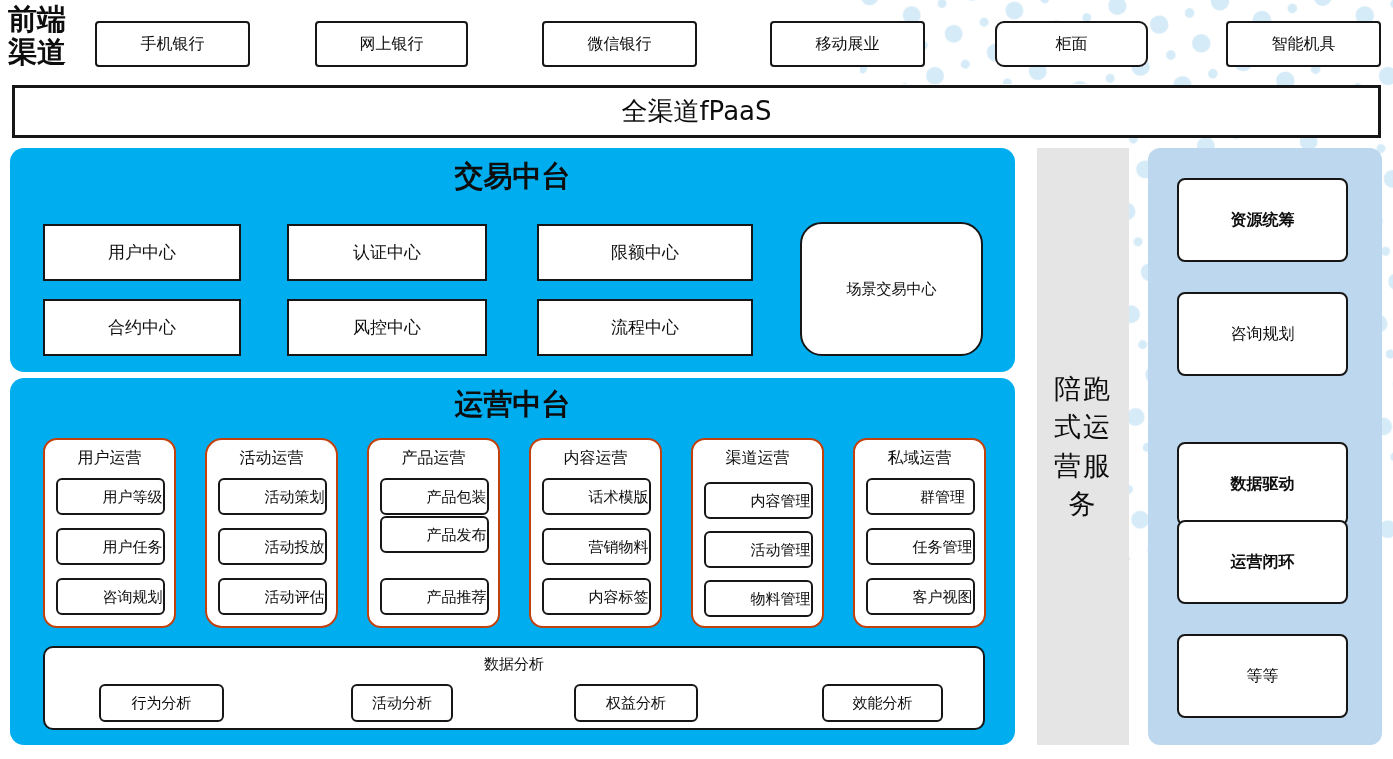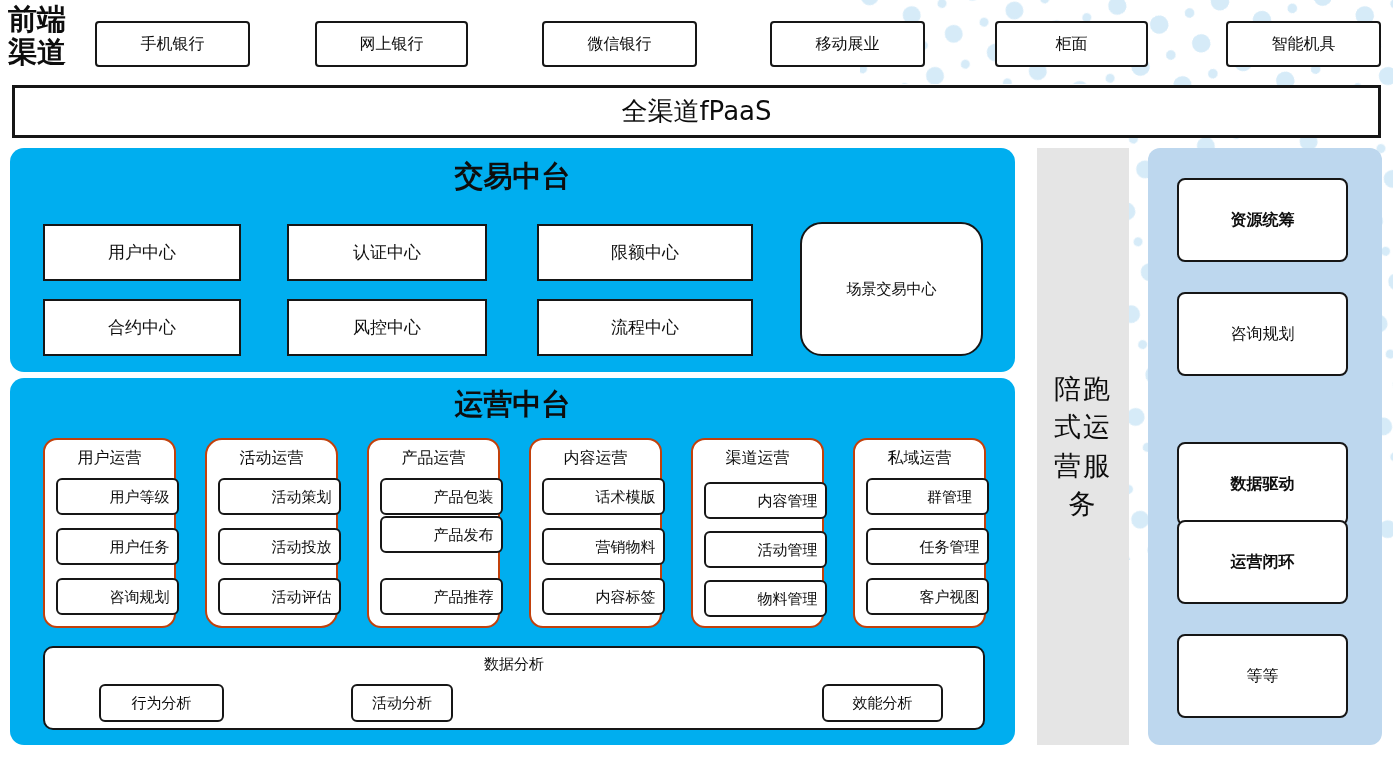--- a/index.html
+++ b/index.html
@@ -18,21 +18,21 @@
          font-size:26px;box-sizing:border-box;}
   
   .panel-blue{position:absolute;background:#00AEEF;border-radius:14px;}
   .panel-title{position:absolute;left:0;width:100%;text-align:center;
                font-family:"DejaVu Serif","Liberation Serif",serif;font-weight:bold;font-size:29px;}
   .center-box{font-size:17px;border-radius:0;}
   .scene-box{border-radius:22px;font-size:15px;}
   
   .op-card{position:absolute;background:#fff;border:2px solid #c2410c;border-radius:14px;box-sizing:border-box;}
   .op-card-title{position:absolute;top:8px;left:0;width:100%;text-align:center;font-size:16px;}
-  .op-item{left:11px;width:123px;height:37px;font-size:15px;border-radius:6px;padding-left:44px;}
+  .op-item{left:11px;width:109px;height:37px;font-size:15px;border-radius:6px;padding-left:44px;}
   
   .analysis{position:absolute;background:#fff;border:2px solid #161616;border-radius:10px;box-sizing:border-box;}
   .analysis-title{position:absolute;top:7px;left:0;width:100%;text-align:center;font-size:15px;}
   .analysis-item{top:36px;height:38px;font-size:15px;border-radius:6px;}
   
   .strip{position:absolute;left:1037px;top:148px;width:92px;height:597px;background:#e5e5e5;
          display:flex;align-items:center;justify-content:center;}
   .strip-text{font-size:27px;line-height:1.42;letter-spacing:2px;text-align:center;}
   .advisory{position:absolute;left:1148px;top:148px;width:234px;height:597px;background:#BDD7EE;border-radius:12px;}
   .adv-box{left:29px;width:171px;height:84px;border-radius:8px;font-size:16px;}
@@ -55,21 +55,21 @@
   </svg>
 
   <div class="fc-label layer">
     <div>前端</div>
     <div>渠道</div>
   </div>
   <div class="box layer" style="left:95px;top:21px;width:155px;height:46px;">手机银行</div>
   <div class="box layer" style="left:315px;top:21px;width:153px;height:46px;">网上银行</div>
   <div class="box layer" style="left:542px;top:21px;width:155px;height:46px;">微信银行</div>
   <div class="box layer" style="left:770px;top:21px;width:155px;height:46px;">移动展业</div>
-  <div class="box layer" style="left:995px;top:21px;width:153px;height:46px;">柜面</div>
+  <div class="box layer" style="left:995px;top:21px;width:153px;height:46px;border-radius:9px;">柜面</div>
   <div class="box layer" style="left:1226px;top:21px;width:155px;height:46px;">智能机具</div>
 
   <div class="fpaas layer">全渠道fPaaS</div>
 
   <div class="panel-blue layer" style="left:10px;top:148px;width:1005px;height:224px;">
     <div class="panel-title" style="top:9px;">交易中台</div>
     <div class="box center-box" style="left:33px;top:76px;width:198px;height:57px;">用户中心</div>
     <div class="box center-box" style="left:277px;top:76px;width:200px;height:57px;">认证中心</div>
     <div class="box center-box" style="left:527px;top:76px;width:216px;height:57px;">限额中心</div>
     <div class="box center-box" style="left:33px;top:151px;width:198px;height:57px;">合约中心</div>
@@ -115,20 +115,21 @@
       <div class="op-card-title">私域运营</div>
       <div class="box op-item" style="top:38px;">群管理</div>
       <div class="box op-item" style="top:88px;">任务管理</div>
       <div class="box op-item" style="top:138px;">客户视图</div>
     </div>
 
     <div class="analysis" style="left:33px;top:268px;width:942px;height:84px;">
       <div class="analysis-title">数据分析</div>
       <div class="box analysis-item" style="left:54px;width:125px;">行为分析</div>
       <div class="box analysis-item" style="left:306px;width:102px;">活动分析</div>
+      <div class="box analysis-item" style="left:529px;width:124px;">权益分析</div>
       <div class="box analysis-item" style="left:777px;width:121px;">效能分析</div>
     </div>
   </div>
 
   <div class="strip layer">
     <div class="strip-text">
       <div>陪跑</div>
       <div>式运</div>
       <div>营服</div>
       <div>务</div>

